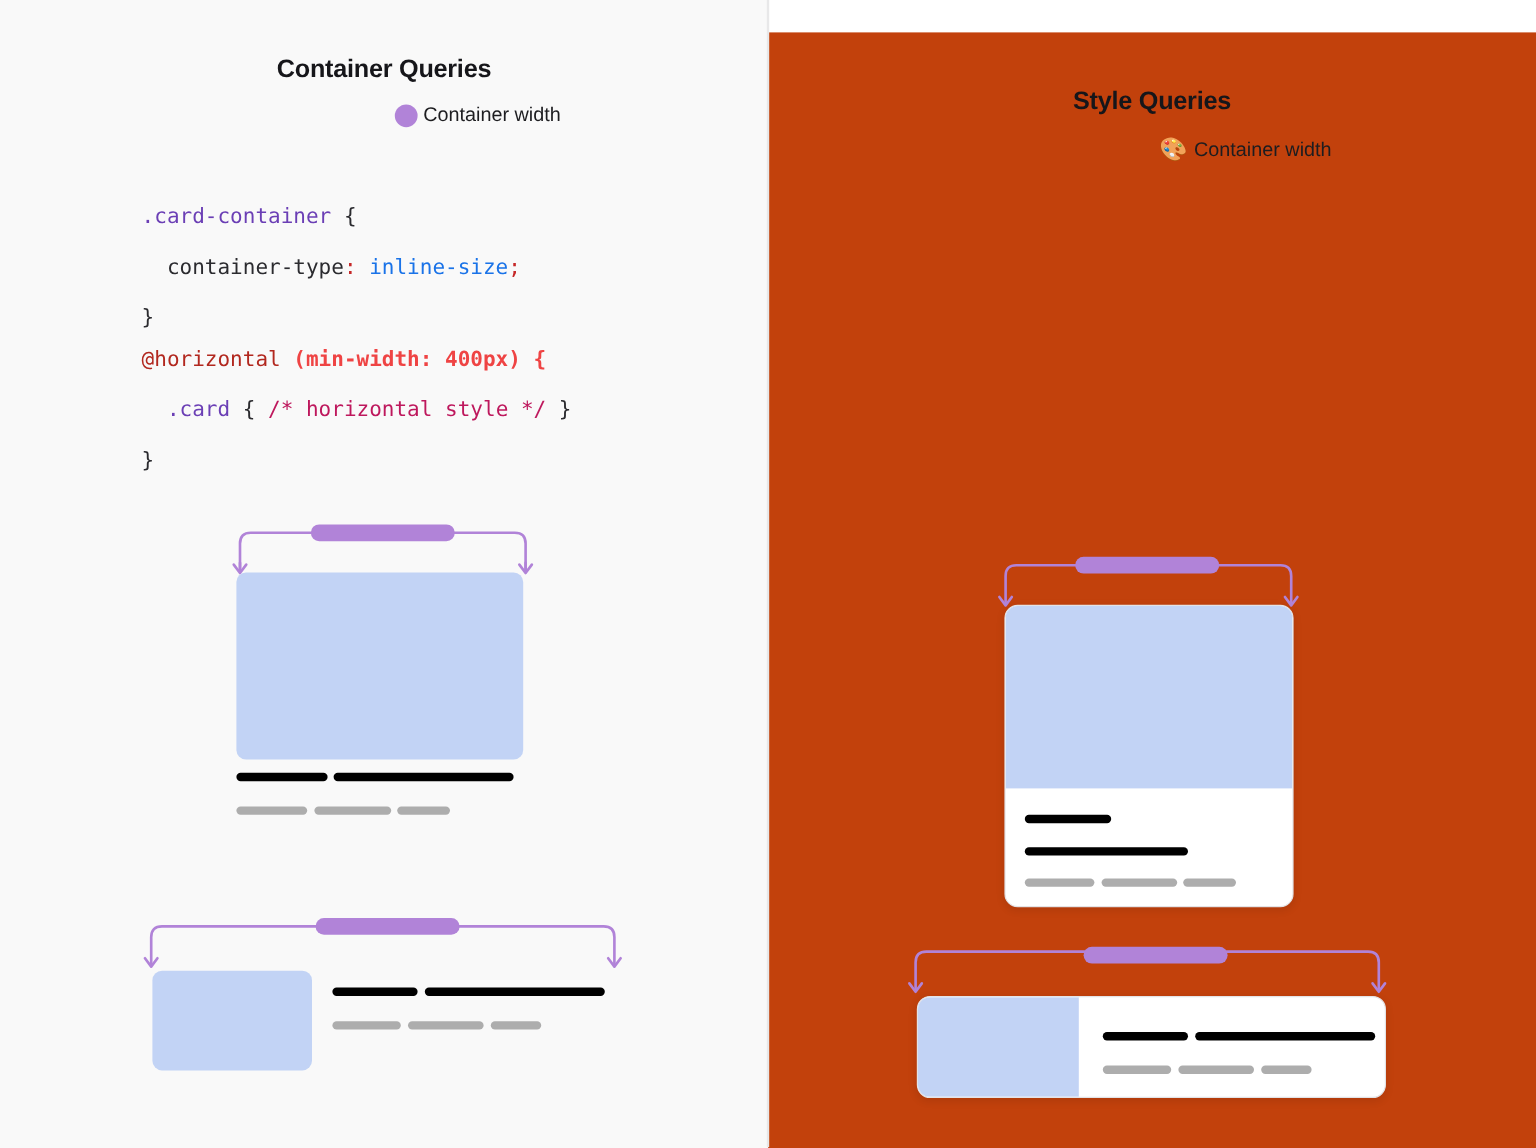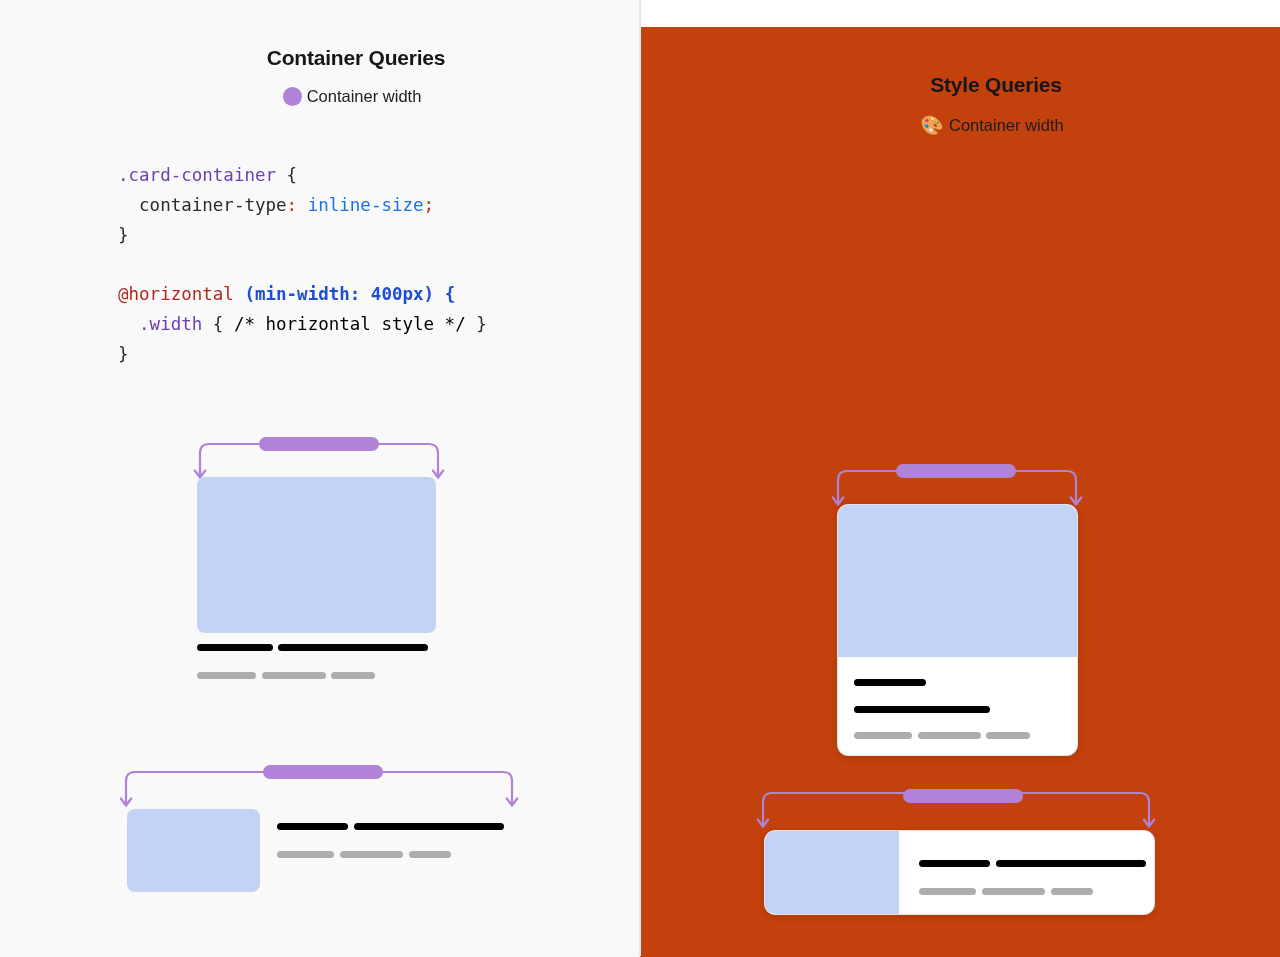--- a/index.html
+++ b/index.html
@@ -41,32 +41,32 @@
   .panel-title {
     position: absolute;
     top: 46px;
     left: 0;
     width: 640px;
     text-align: center;
     font-size: 21px;
     font-weight: bold;
     color: #16161a;
     letter-spacing: -0.2px;
-    padding-left: 36px;
   }
   .subtitle {
     position: absolute;
     left: 0;
     width: 704px;
     display: flex;
     align-items: center;
     justify-content: center;
     gap: 5px;
     font-size: 16.5px;
     color: #1d1d20;
+    padding-left: 46px;
   }
   .subtitle-left  { top: 87px; }
   .subtitle-right { top: 89px; }
   .dot-swatch {
     width: 19px;
     height: 19px;
     border-radius: 50%;
     background: #b183d8;
     display: inline-block;
     flex: 0 0 auto;
@@ -76,36 +76,36 @@
     line-height: 1;
     display: inline-block;
     flex: 0 0 auto;
   }
 
   
   .code {
     position: absolute;
     font-family: "DejaVu Sans Mono", "Liberation Mono", monospace;
     font-size: 17.5px;
-    line-height: 30px;
+    line-height: 42px;
     white-space: pre;
     color: #2b2b2f;
   }
   .code-left  { left: 118px; }
   .code-a { top: 160px; }
   .code-b { top: 279px; }
 
   .tok-sel   { color: #6b3fb5; }
   .tok-prop  { color: #2b2b2f; }
   .tok-colon { color: #c62828; }
   .tok-val   { color: #1a73e8; }
   .tok-at    { color: #b2281f; }
-  .tok-cond  { color: #1d4ed8; font-weight: bold; margin-top: 28px; }
+  .tok-cond  { color: #ef4444; font-weight: bold; margin-top: 28px; }
   .tok-punc  { color: #2b2b2f; }
-  .tok-comment { color: #000000; }
+  .tok-comment { color: #be185d; }
 
   
   .bracket {
     position: absolute;
   }
   .bracket svg { display: block; overflow: visible; }
   .pill {
     position: absolute;
     background: #b183d8;
     border-radius: 9px;
@@ -146,21 +146,21 @@
     <div class="subtitle subtitle-left">
       <span class="dot-swatch"></span>
       <span>Container width</span>
     </div>
 
     <div class="code code-left code-a"><span class="tok-sel">.card-container</span><span class="tok-punc"> {</span>
 <span class="tok-prop">  container-type</span><span class="tok-colon">:</span><span class="tok-val"> inline-size</span><span class="tok-colon">;</span>
 <span class="tok-punc">}</span></div>
 
     <div class="code code-left code-b"><span class="tok-at">@horizontal</span><span class="tok-cond"> (min-width: 400px)</span><span class="tok-cond"> {</span>
-<span class="tok-sel">  .width</span><span class="tok-punc"> { </span><span class="tok-comment">/* horizontal style */</span><span class="tok-punc"> }</span>
+<span class="tok-sel">  .card</span><span class="tok-punc"> { </span><span class="tok-comment">/* horizontal style */</span><span class="tok-punc"> }</span>
 <span class="tok-punc">}</span></div>
 
     <div class="bracket" style="left:196px; top:440px;">
       <svg width="246" height="38" viewBox="0 0 246 38" fill="none">
         <path d="M4 36 L4 13 Q4 4 13 4 L233 4 Q242 4 242 13 L242 36" stroke="#b183d8" stroke-width="2.2" fill="none" stroke-linecap="round"></path>
         <path d="M4 36 L4 29 M242 36 L242 29" stroke="#b183d8" stroke-width="2.2" stroke-linecap="round"></path>
         <path d="M-1.2 30.5 L4 37.5 L9.2 30.5" stroke="#b183d8" stroke-width="2.2" fill="none" stroke-linecap="round" stroke-linejoin="round"></path>
         <path d="M236.8 30.5 L242 37.5 L247.2 30.5" stroke="#b183d8" stroke-width="2.2" fill="none" stroke-linecap="round" stroke-linejoin="round"></path>
       </svg>
     </div>

